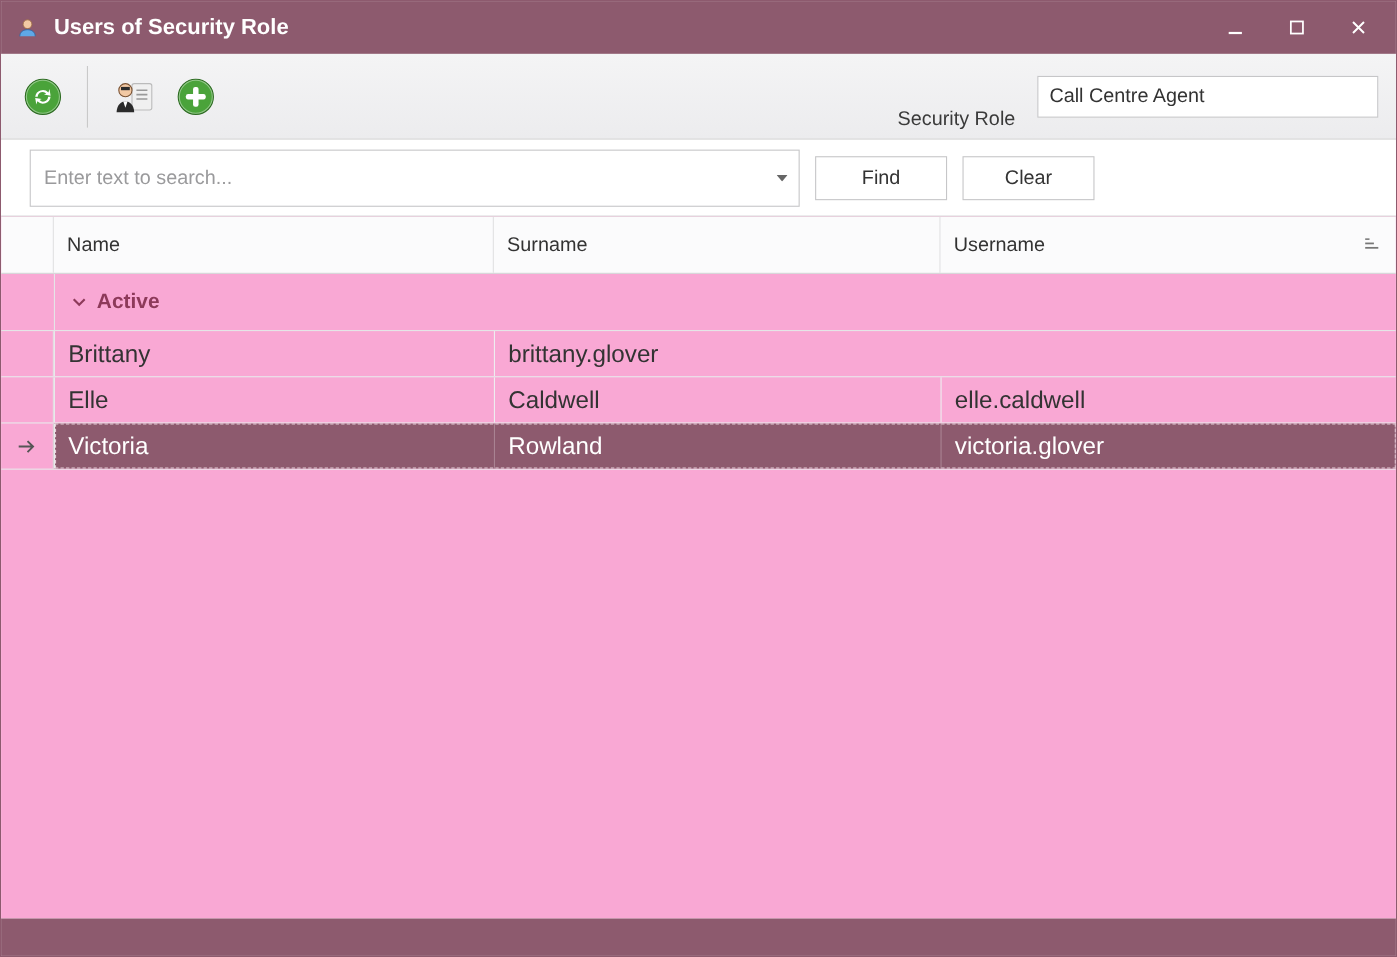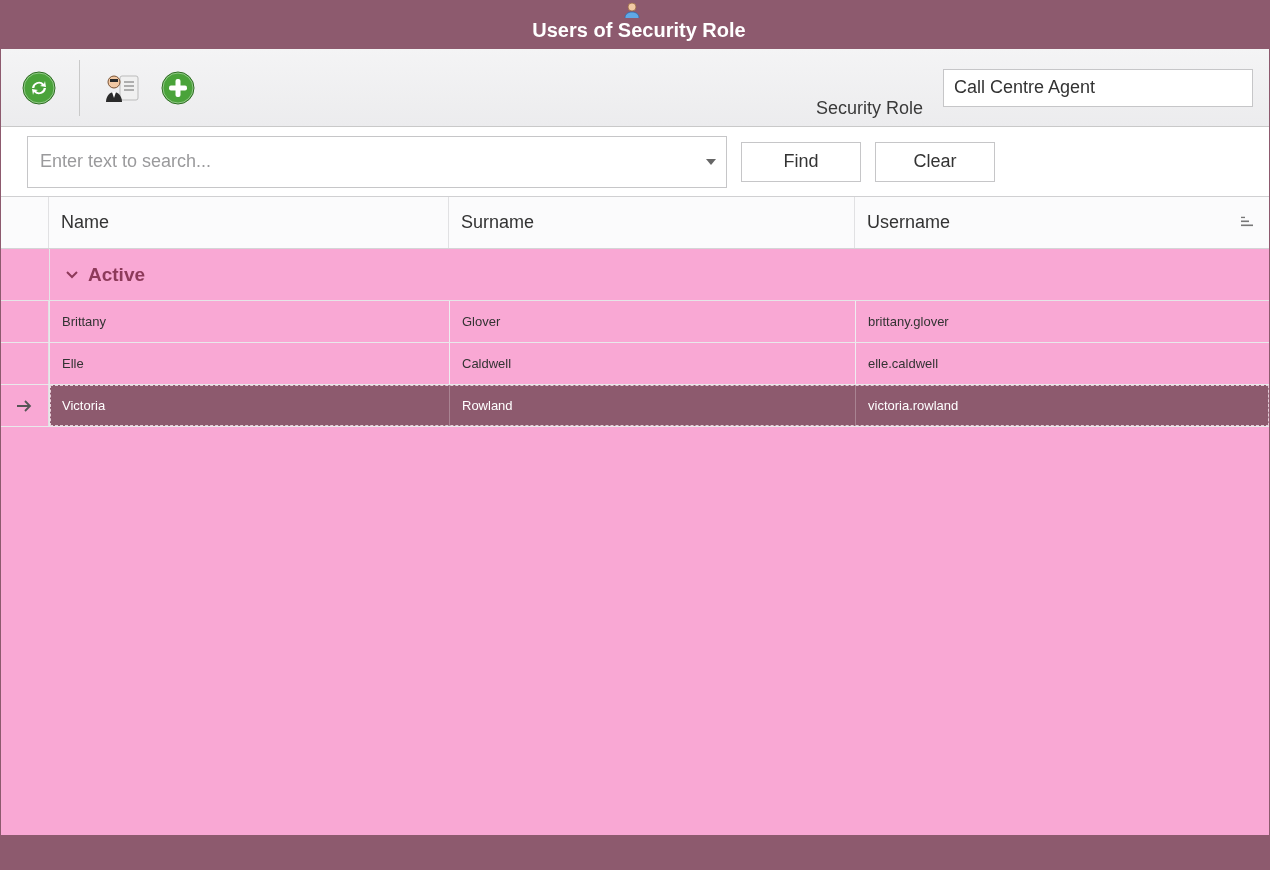--- a/index.html
+++ b/index.html
@@ -1,20 +1,20 @@
 <!DOCTYPE html>
 <html><head>
 <meta charset="utf-8">
 <style>
   * { box-sizing: border-box; margin: 0; padding: 0; }
   html, body { width: 1270px; height: 870px; font-family: "Segoe UI", Arial, sans-serif; font-size: 18px; color: #333; background: #fff; overflow: hidden; }
   .window { width: 1270px; height: 870px; display: flex; flex-direction: column; border: 1px solid #8d5a6e; }
 
   
-  .titlebar { height: 48px; background: #8d5a6e; color: #fff; display: flex; align-items: center; padding: 0 6px 0 14px; flex-direction: column; }
+  .titlebar { height: 48px; background: #8d5a6e; color: #fff; display: flex; align-items: center; padding: 0 6px 0 14px; }
   .titlebar .app-icon { width: 20px; height: 20px; margin-right: 14px; display:flex; align-items:center; justify-content:center; }
   .titlebar .title { font-size: 20px; font-weight: 600; flex: 0 0 auto; }
   .titlebar .spacer { flex: 1; }
   .titlebar .winbtn { width: 56px; height: 48px; display: flex; align-items: center; justify-content: center; }
   .titlebar .winbtn svg { pointer-events: none; }
 
   
   .toolbar { height: 78px; background: linear-gradient(#f4f4f5,#ececee); border-bottom: 1px solid #c9c9c9; display: flex; align-items: center; padding: 0 16px; gap: 10px; }
   .toolbar .tbtn { width: 44px; height: 44px; border-radius: 22px; display:flex; align-items:center; justify-content:center; }
   .toolbar .sep { width: 1px; height: 56px; background: #c9c9c9; margin: 0 8px; }
@@ -42,21 +42,21 @@
   .sort-glyph { position:absolute; right:14px; top:50%; transform:translateY(-50%); }
 
   .grid-body { flex:1; position:relative; overflow:auto; }
   .group-row { height:52px; display:flex; border-bottom:1px solid #e5e5e7; }
   .group-row .indicator-col { height:100%; border-right:none; }
   .group-content { flex:1; display:flex; align-items:center; padding-left:14px; gap:8px; font-weight:700; color:#8d3a5a; font-size:19px; border-bottom:none; border-left:1px solid #e5e5e7; height:100%; }
   .group-chevron { width:16px; height:16px; display:flex; align-items:center; justify-content:center; }
 
   .data-row { height:42px; display:flex; border-bottom:1px solid #e9e9eb; }
   .data-row .indicator-col { height:100%; display:flex; align-items:center; justify-content:center; }
-  .data-row .cell { display:flex; align-items:center; padding:0 12px; border-right:1px solid #eeeef0; font-size:13px; }
+  .data-row .cell { display:flex; align-items:center; padding:0 12px; border-right:1px solid #eeeef0; font-size:22px; }
   .data-row .cell:last-child { border-right:none; }
   .row-body { flex:1; display:flex; border-left:1px solid #e9e9eb; }
 
   .data-row.selected .row-body { background:#8d5a6e; position:relative; }
   .data-row.selected .cell { color:#fff; border-right:1px solid rgba(255,255,255,0.25); }
   .data-row.selected .row-body::before {
     content:""; position:absolute; inset:0; pointer-events:none;
     border:1px dashed #e6cdd8;
   }
 
@@ -172,41 +172,40 @@
               </svg>
           </span>
           <span>Active</span>
         </div>
       </div>
 
     <div class="data-row">
           <div class="indicator-col"></div>
           <div class="row-body">
             <div class="cell col-name">Brittany</div>
-            <div class="cell col-surname">Glover</div>
             <div class="cell col-user">brittany.glover</div>
           </div>
         </div>
         <div class="data-row">
           <div class="indicator-col"></div>
           <div class="row-body">
             <div class="cell col-name">Elle</div>
             <div class="cell col-surname">Caldwell</div>
             <div class="cell col-user">elle.caldwell</div>
           </div>
         </div>
         <div class="data-row selected">
           <div class="indicator-col">
             <svg width="18" height="14" viewBox="0 0 18 14">
               <path d="M1 7h12M9 2l5 5-5 5" fill="none" stroke="#555" stroke-width="1.8"></path>
             </svg>
           </div>
           <div class="row-body">
             <div class="cell col-name">Victoria</div>
             <div class="cell col-surname">Rowland</div>
-            <div class="cell col-user">victoria.rowland</div>
+            <div class="cell col-user">victoria.glover</div>
           </div>
         </div>
       </div>
   </div>
 
   <div class="statusbar"></div>
 </div>
 
 </body></html>

